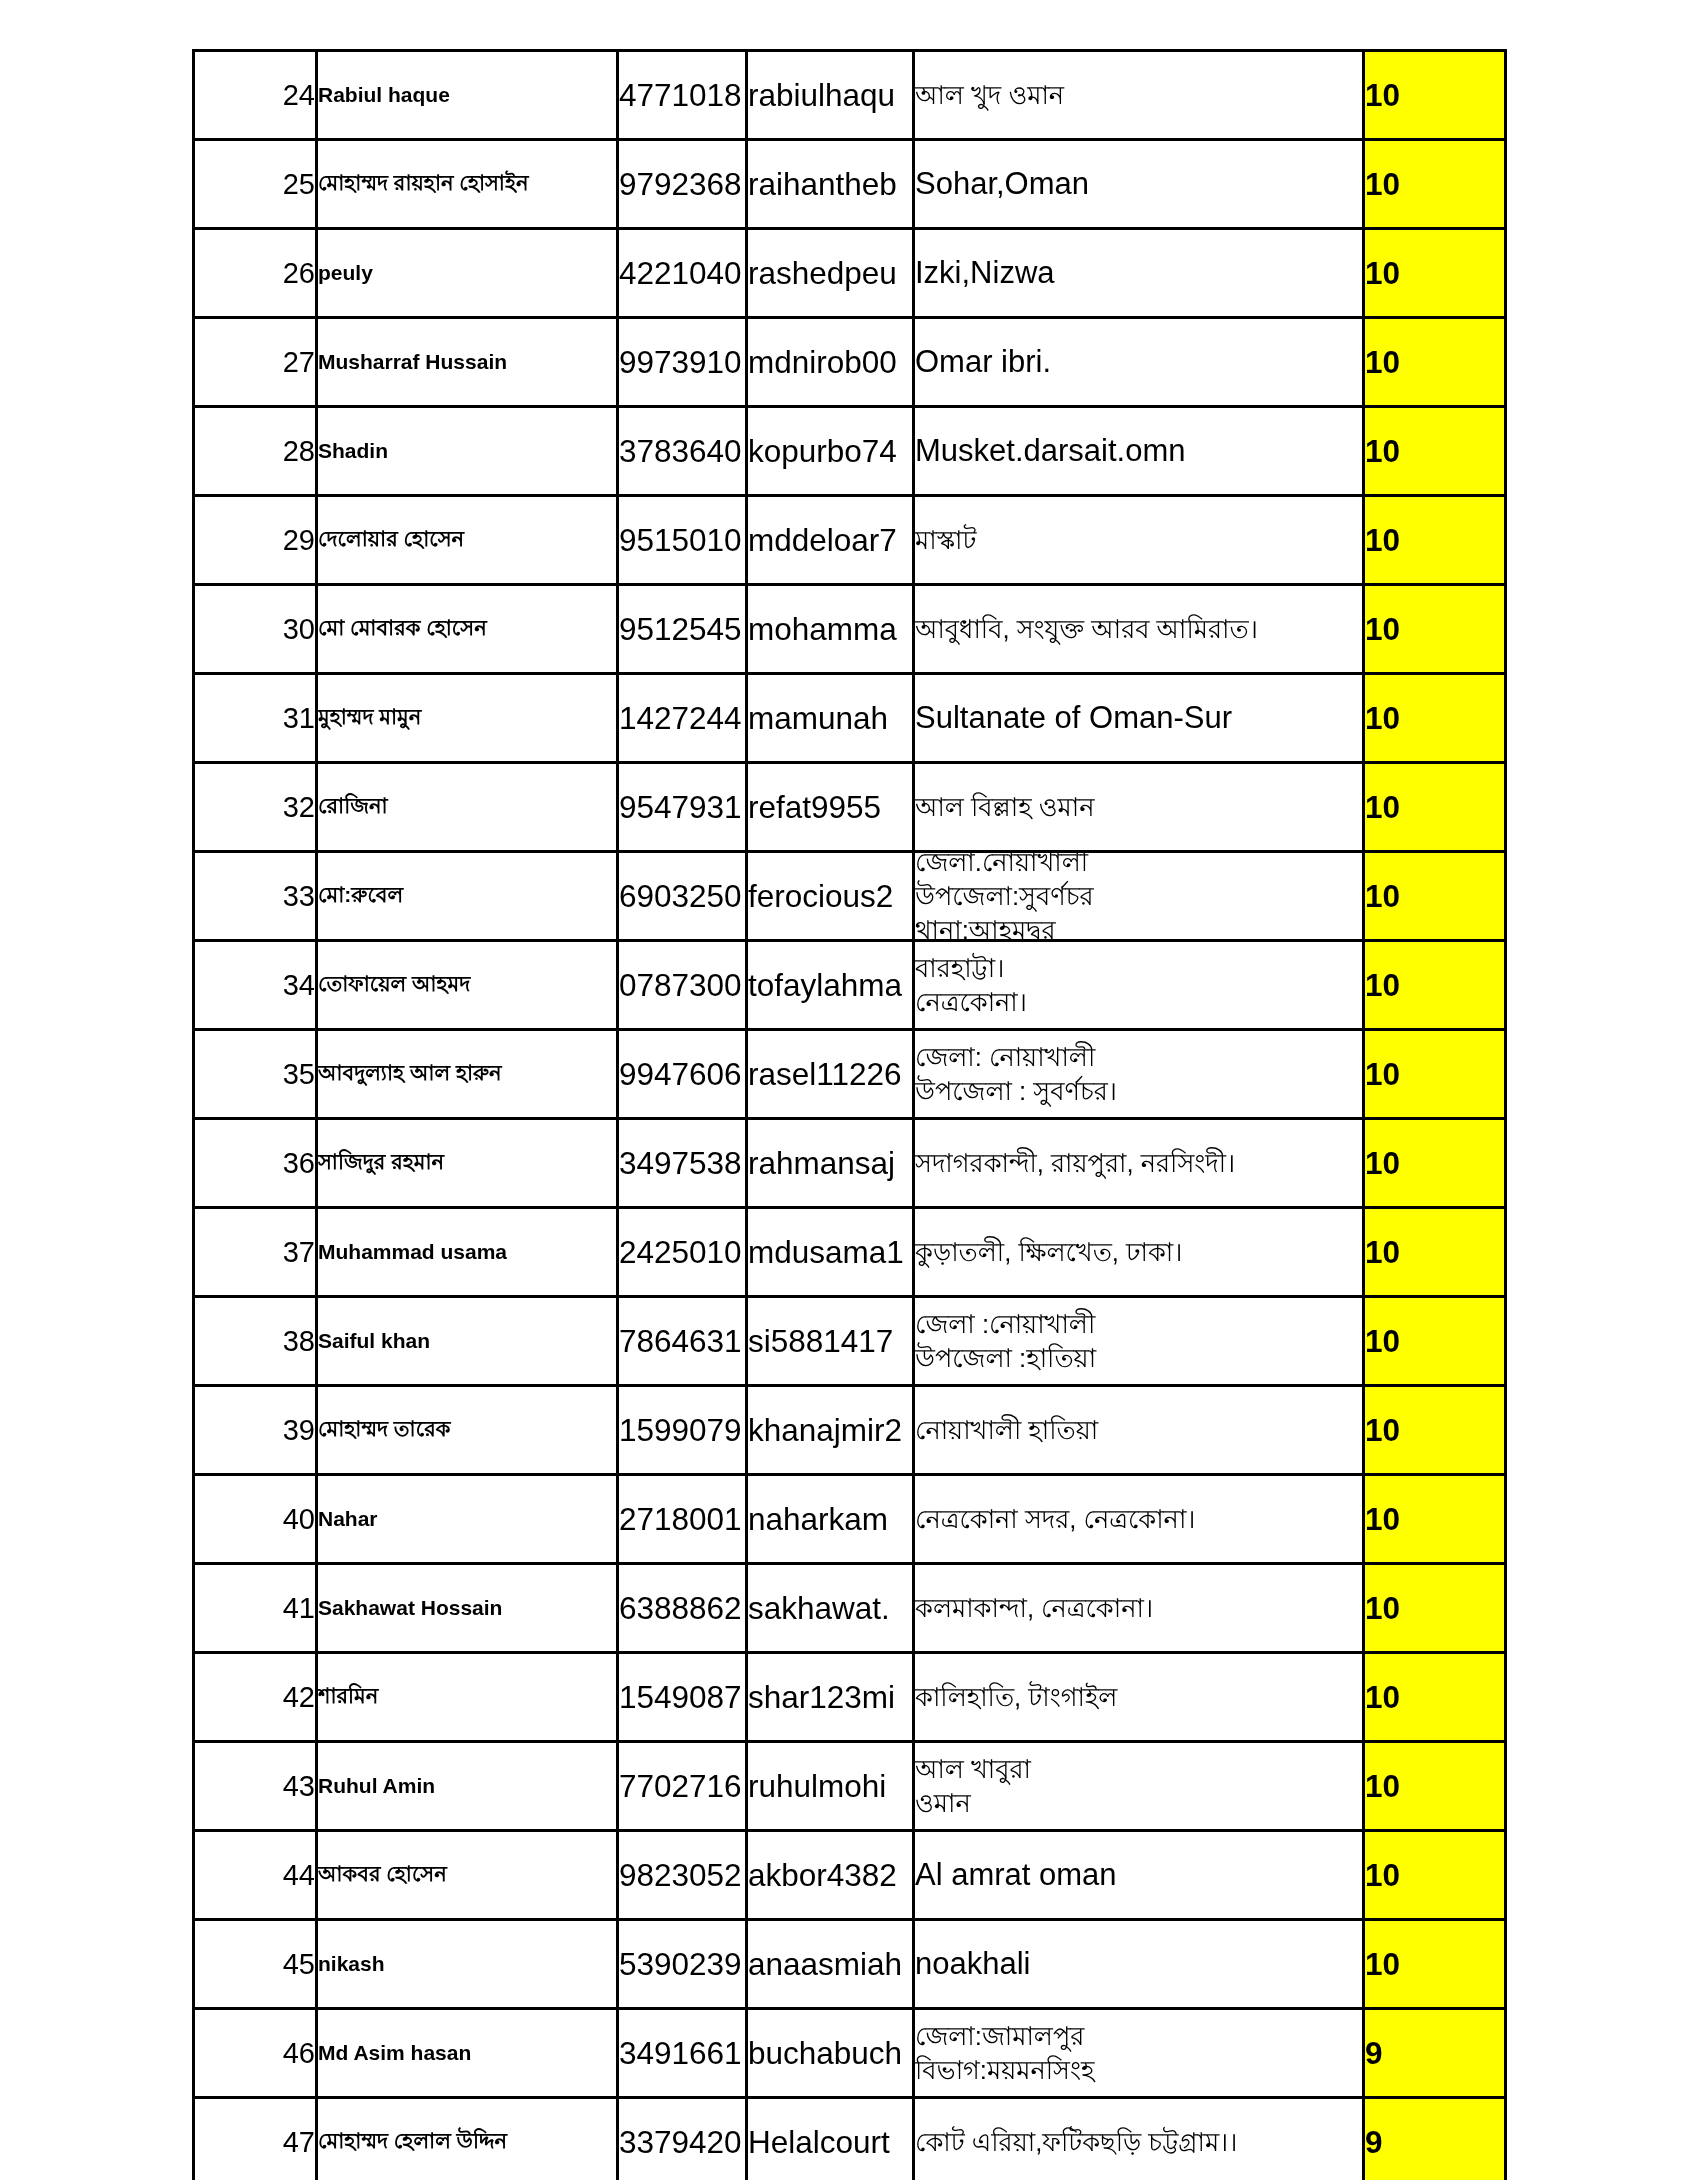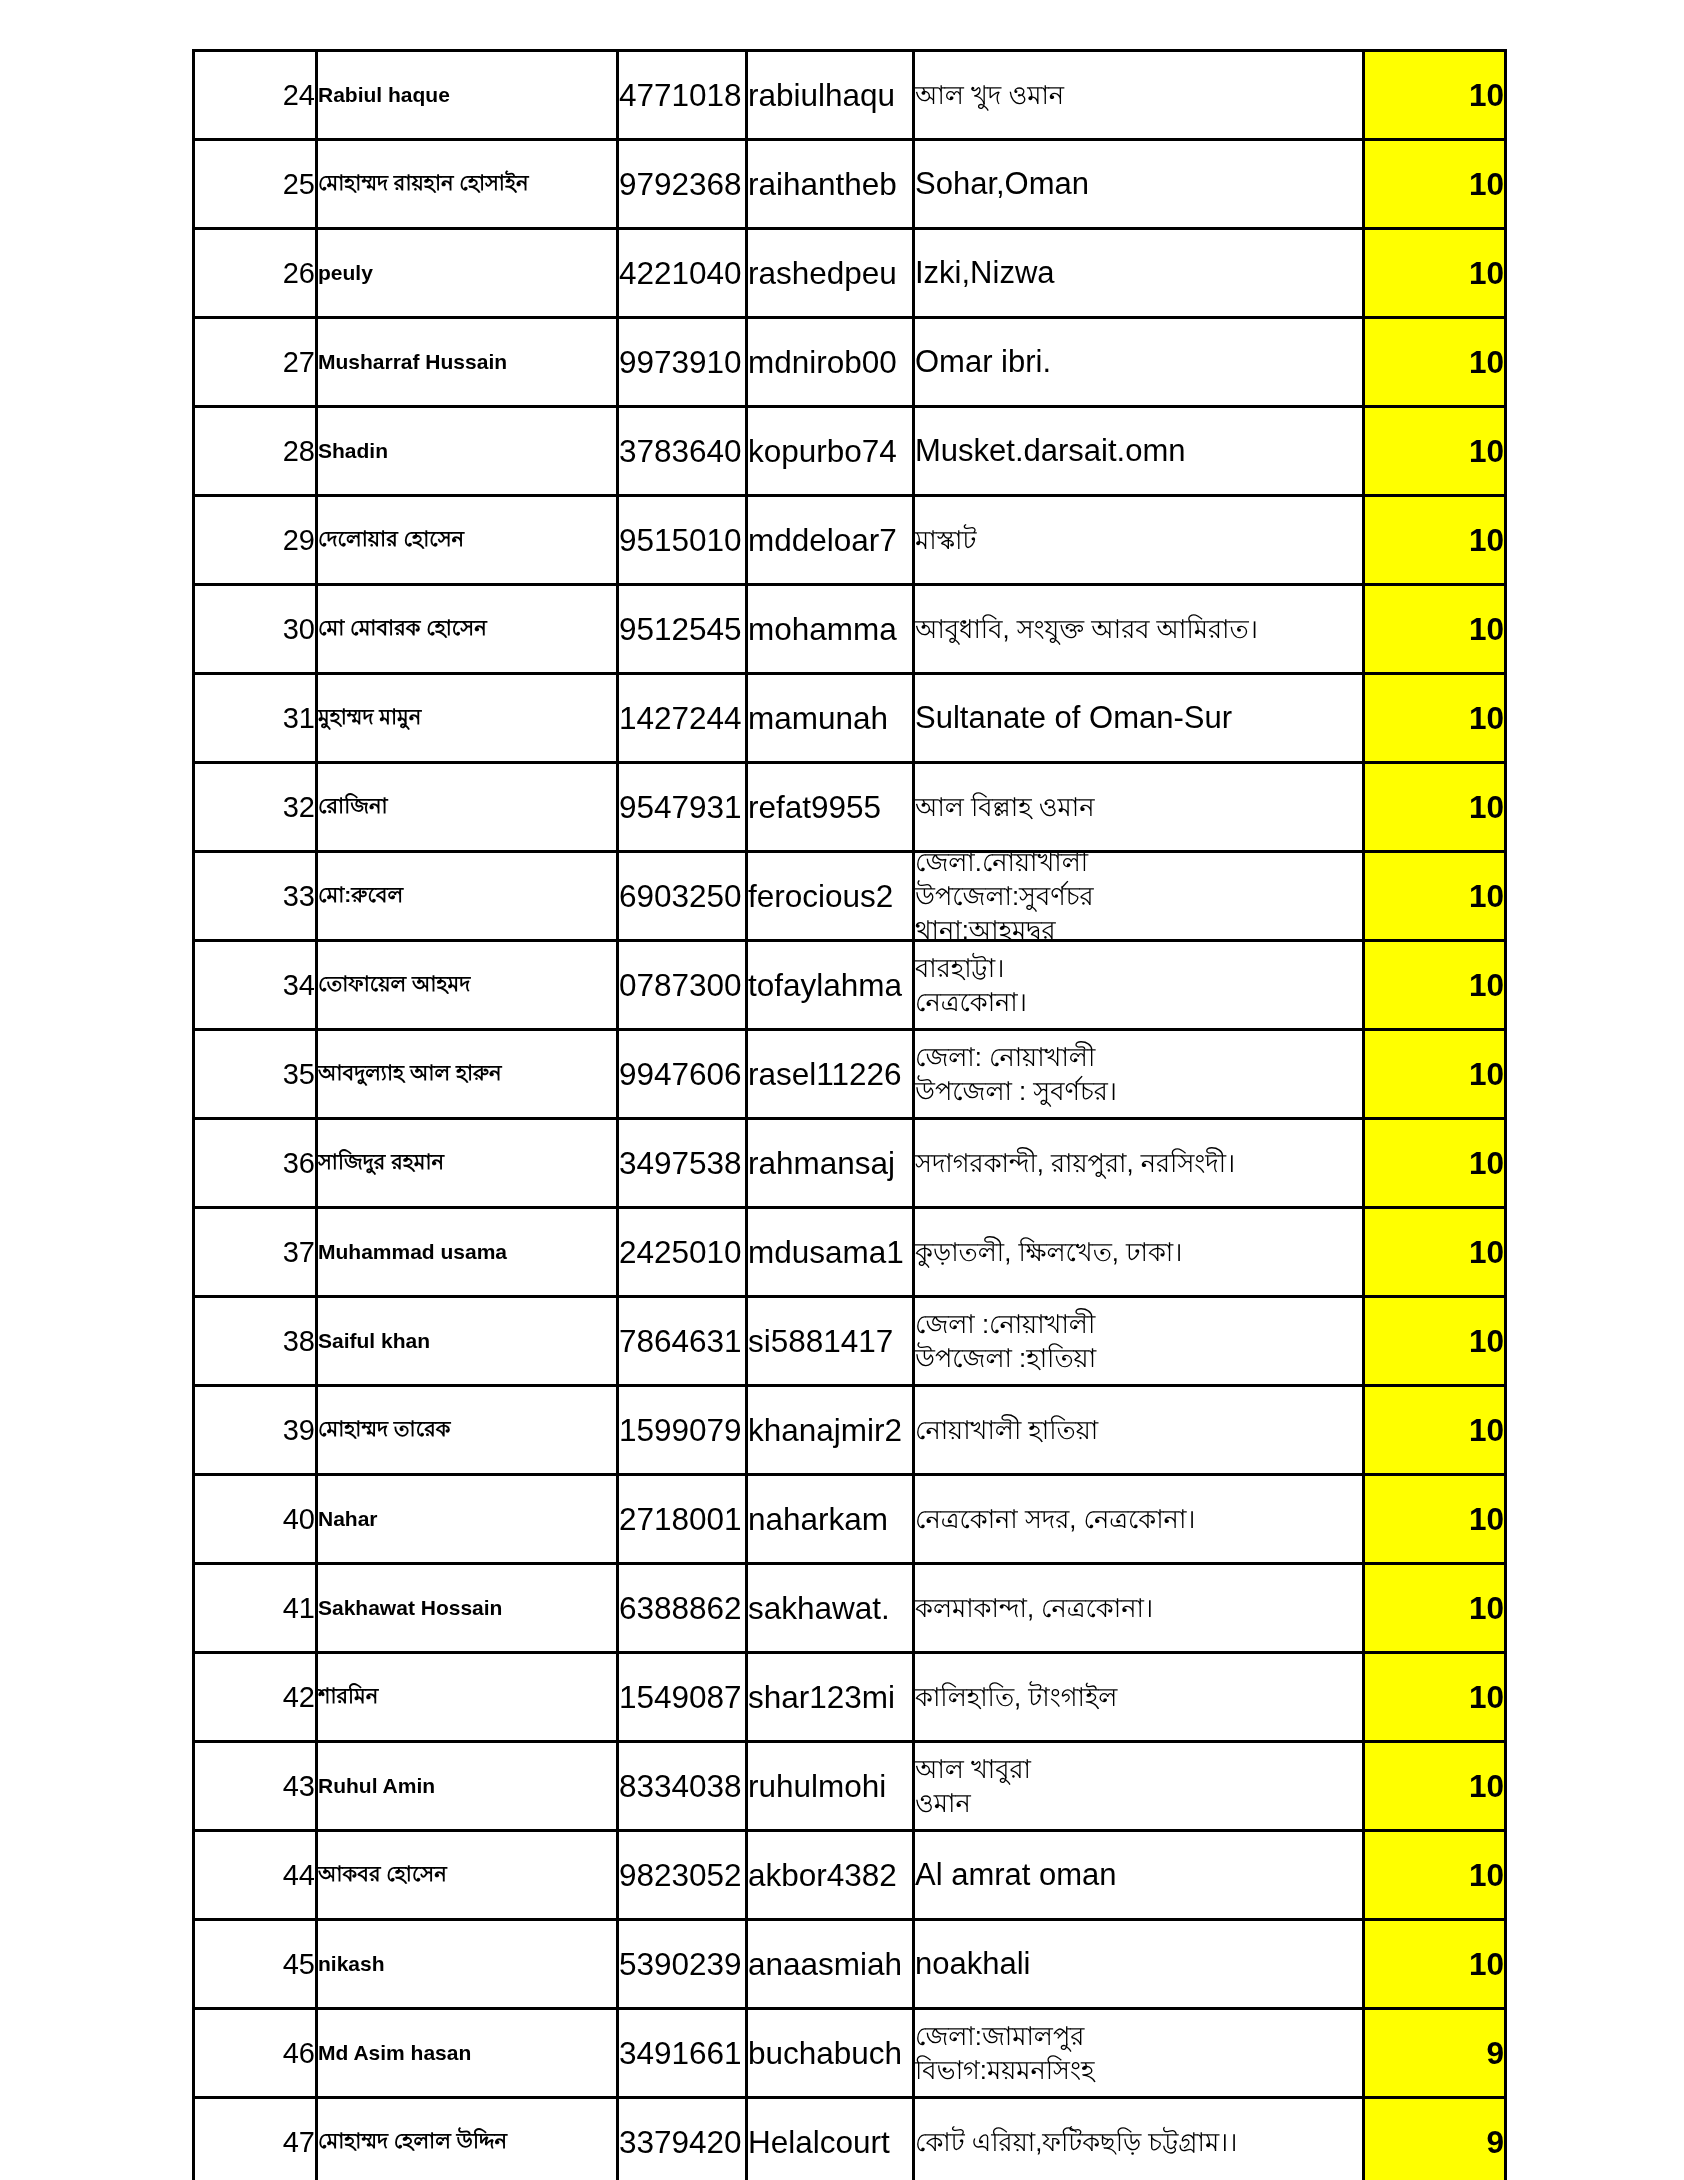--- a/index.html
+++ b/index.html
@@ -65,21 +65,21 @@
     display: flex;
     flex-direction: column;
     justify-content: center;
     overflow: visible;
   }
   td.c-loc .line {
     line-height: 34px;
     white-space: nowrap;
   }
   td.c-score {
-    text-align: right;
+    text-align: left;
     font-weight: 700;
     font-size: 31.5px;
   }
   .bn { font-size: 25.6px; }
   .en { font-size: 31.5px; }
   td.c-loc.bn { font-size: 25.6px; }
   td.c-loc.en { font-size: 31px; }
 </style>
 </head>
 <body>
@@ -323,21 +323,21 @@
         <td class="c-loc bn">
           <div class="wrap">
             <div class="line">কালিহাতি, টাংগাইল</div>
           </div>
         </td>
         <td class="c-score" style="background: rgb(255, 255, 0);">10</td>
       </tr>
       <tr>
         <td class="c-serial">43</td>
         <td class="c-name en">Ruhul Amin</td>
-        <td class="c-phone">8334038</td>
+        <td class="c-phone">7702716</td>
         <td class="c-user">ruhulmohi</td>
         <td class="c-loc bn">
           <div class="wrap">
             <div class="line">আল খাবুরা</div>
             <div class="line">ওমান</div>
           </div>
         </td>
         <td class="c-score" style="background: rgb(255, 255, 0);">10</td>
       </tr>
       <tr>

